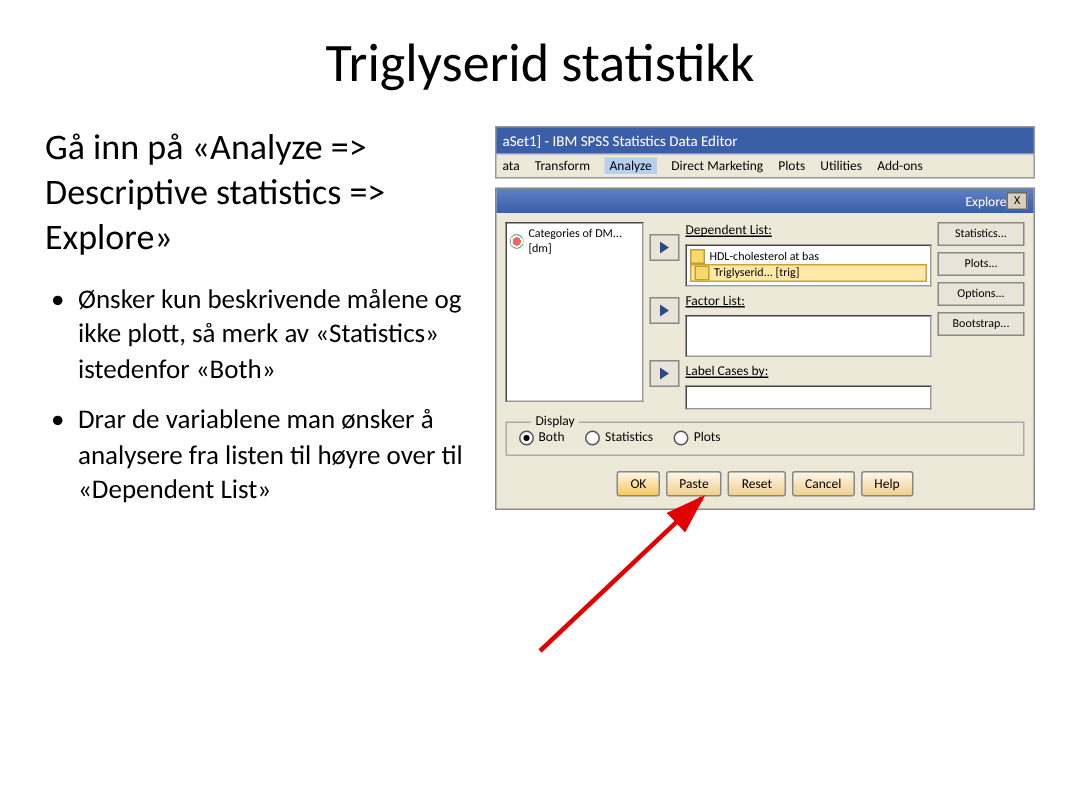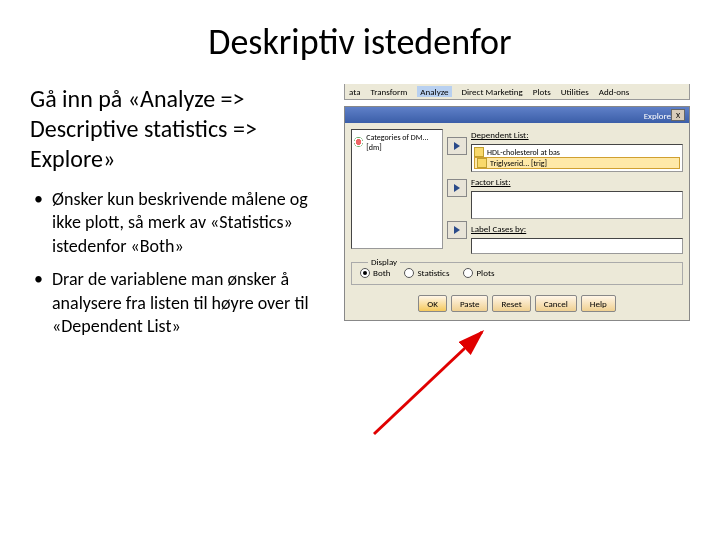--- a/index.html
+++ b/index.html
@@ -14,21 +14,21 @@
   .slide-title {
     text-align: center;
     font-size: 36px;
     font-weight: 400;
     color: #000;
     padding: 20px 0 10px 0;
   }
   .content-wrap {
     display: flex;
     padding: 10px 30px 0 30px;
-    gap: 14px;
+    gap: 0;
   }
   .left-col {
     flex: 0 0 300px;
   }
   .subtitle {
     font-size: 24px;
     line-height: 1.25;
     color: #000;
     margin-bottom: 14px;
   }
@@ -235,33 +235,34 @@
   .arrow-annot {
     position: absolute;
     left: 20px;
     top: 240px;
     pointer-events: none;
   }
 </style>
 </head>
 <body>
 
-<h1 class="slide-title">Deskriptiv istedenfor</h1>
+<h1 class="slide-title">Triglyserid statistikk</h1>
 
 <div class="content-wrap">
   <div class="left-col">
     <p class="subtitle">Gå inn på «Analyze =&gt; Descriptive statistics =&gt; Explore»</p>
     <ul class="bullets">
       <li>Ønsker kun beskrivende målene og ikke plott, så merk av «Statistics» istedenfor «Both»</li>
       <li>Drar de variablene man ønsker å analysere fra listen til høyre over til «Dependent List»</li>
     </ul>
   </div>
 
   <div class="right-col">
 
+    <div class="app-titlebar">aSet1] - IBM SPSS Statistics Data Editor</div>
     <div class="app-menubar">
       <span>ata</span>
       <span>Transform</span>
       <span class="active">Analyze</span>
       <span>Direct Marketing</span>
       <span>Plots</span>
       <span>Utilities</span>
       <span>Add-ons</span>
     </div>
 
@@ -309,20 +310,26 @@
               <span class="var-icon var-scale"></span>
               <span>Triglyserid... [trig]</span>
             </div>
           </div>
           <div class="field-label">Factor List:</div>
           <div class="field-box"></div>
           <div class="field-label">Label Cases by:</div>
           <div class="field-box" style="min-height:16px"></div>
         </div>
 
+        <div class="side-btns">
+          <div class="side-btn">Statistics...</div>
+          <div class="side-btn">Plots...</div>
+          <div class="side-btn">Options...</div>
+          <div class="side-btn">Bootstrap...</div>
+        </div>
       </div>
 
       <div class="display-group">
         <span class="legend">Display</span>
         <div class="radio-row">
           <label class="radio-item">
             <span class="radio-dot checked"></span>
             <span>Both</span>
           </label>
           <label class="radio-item">

